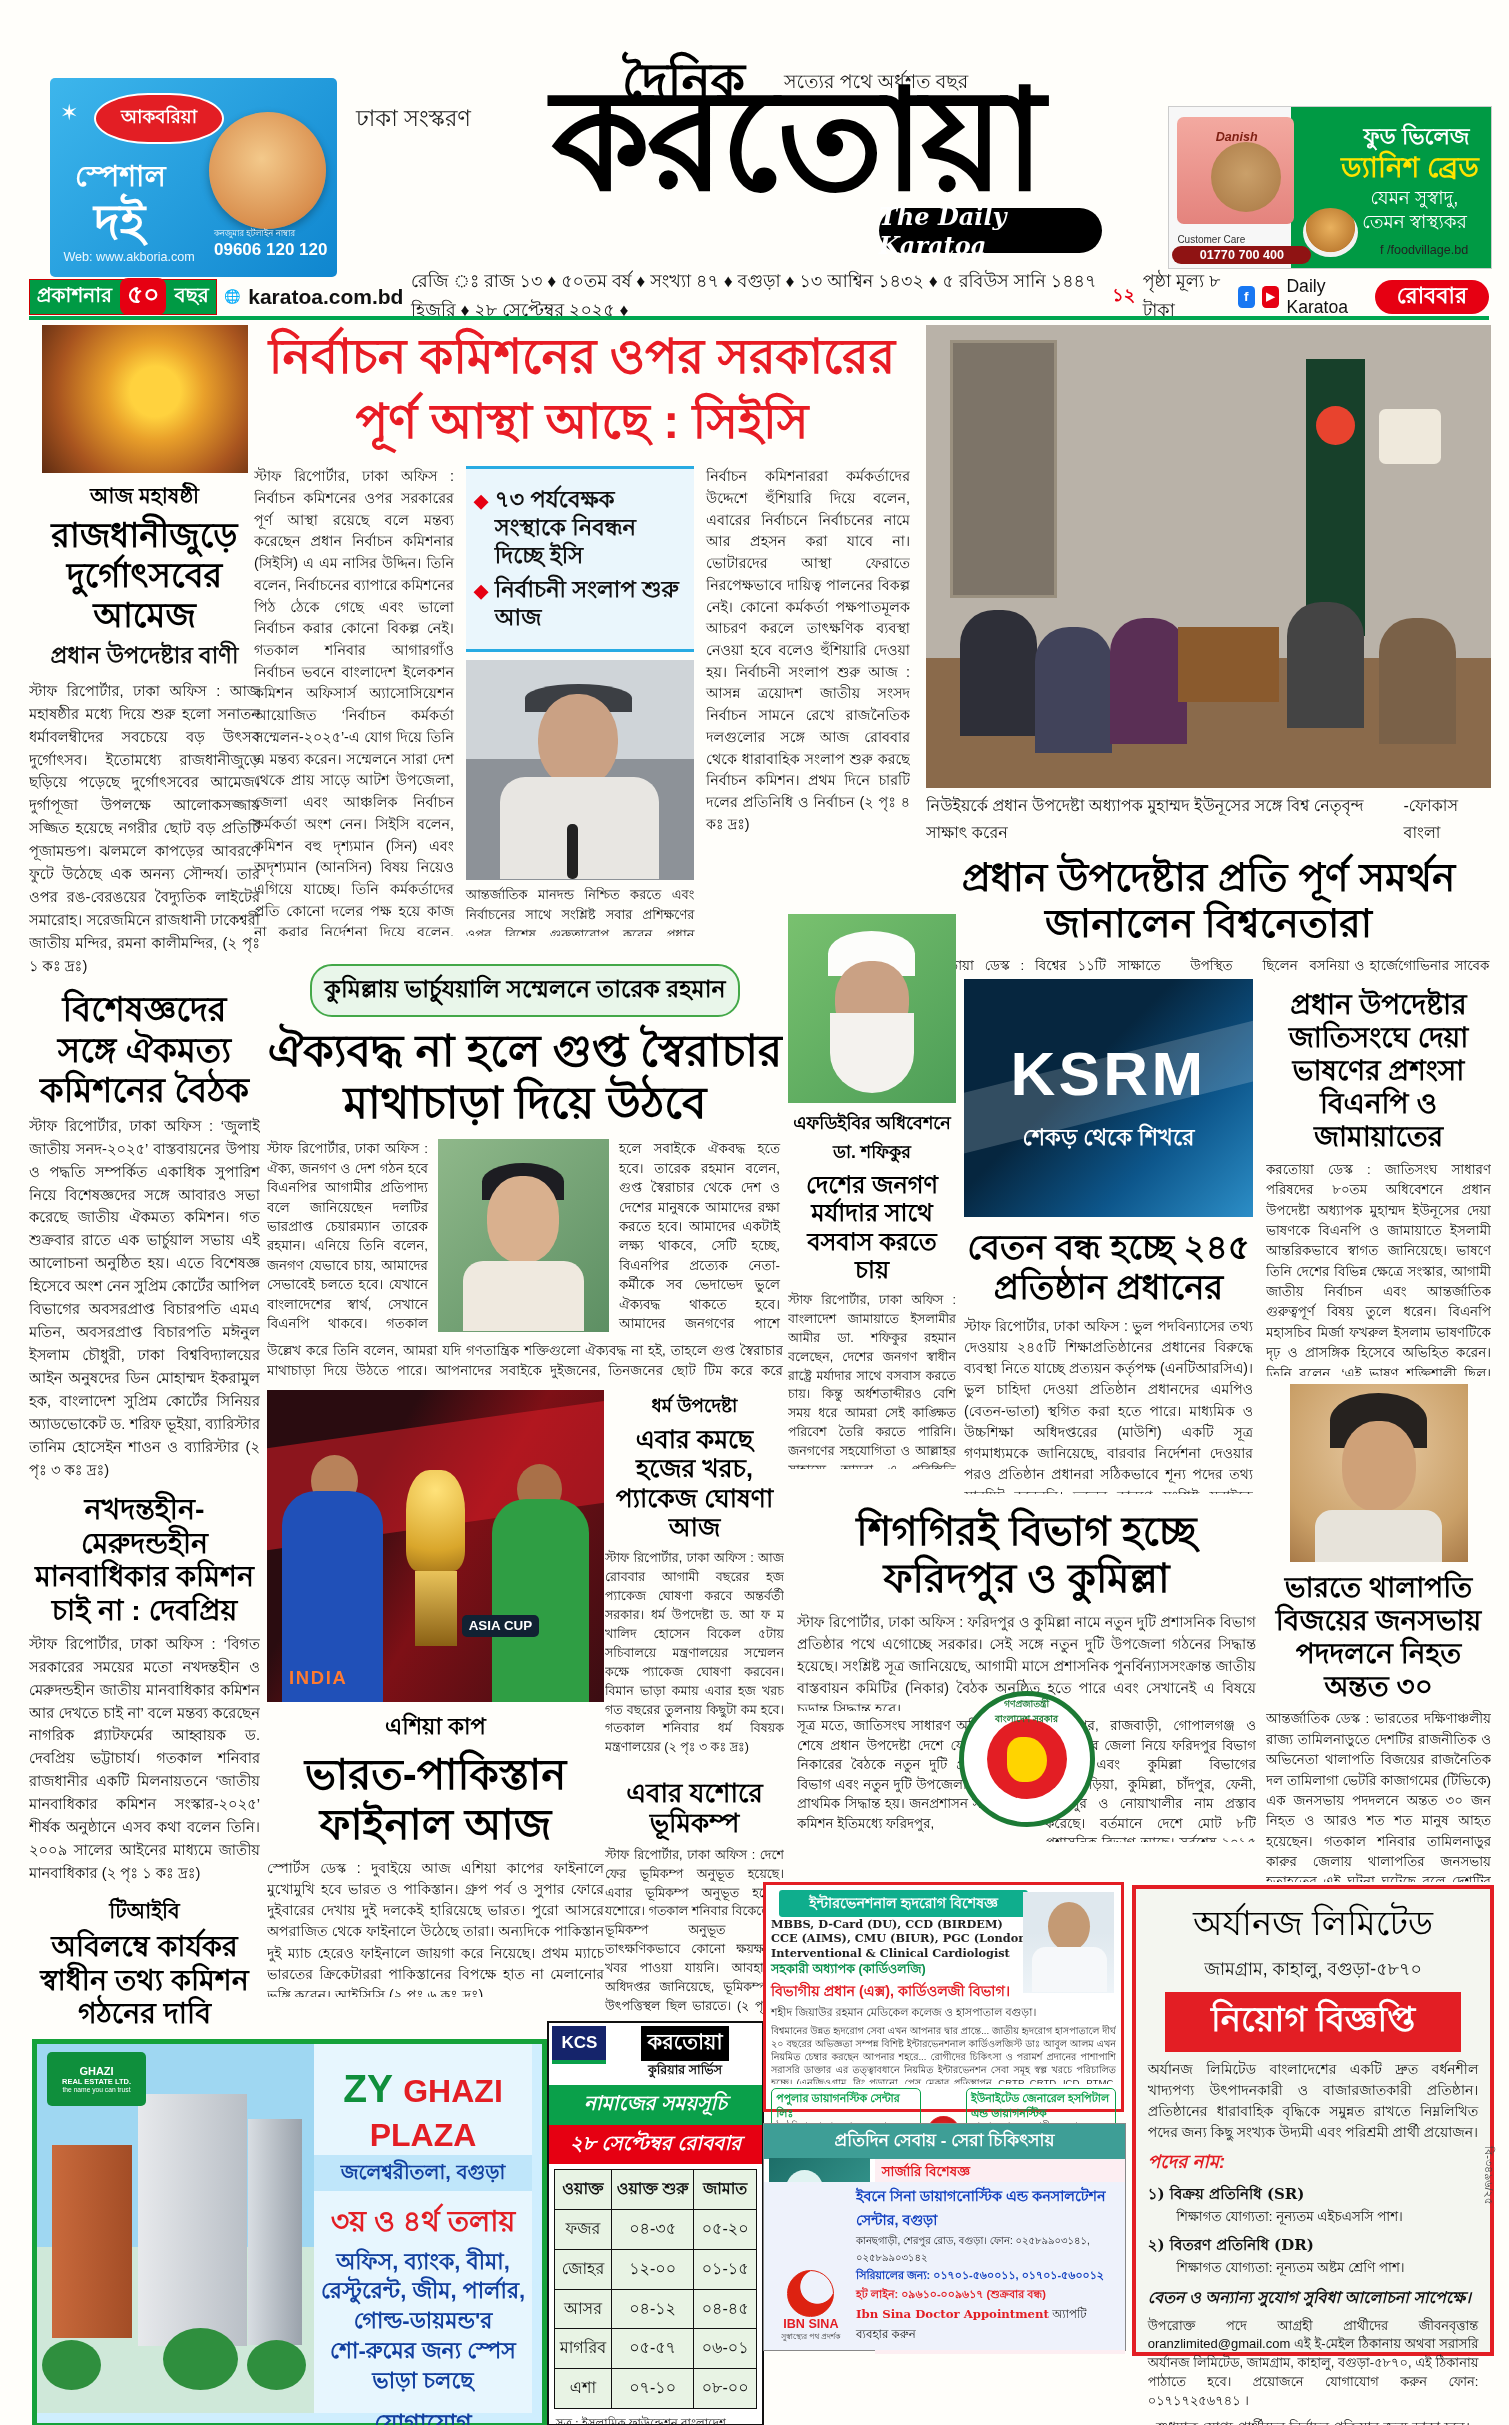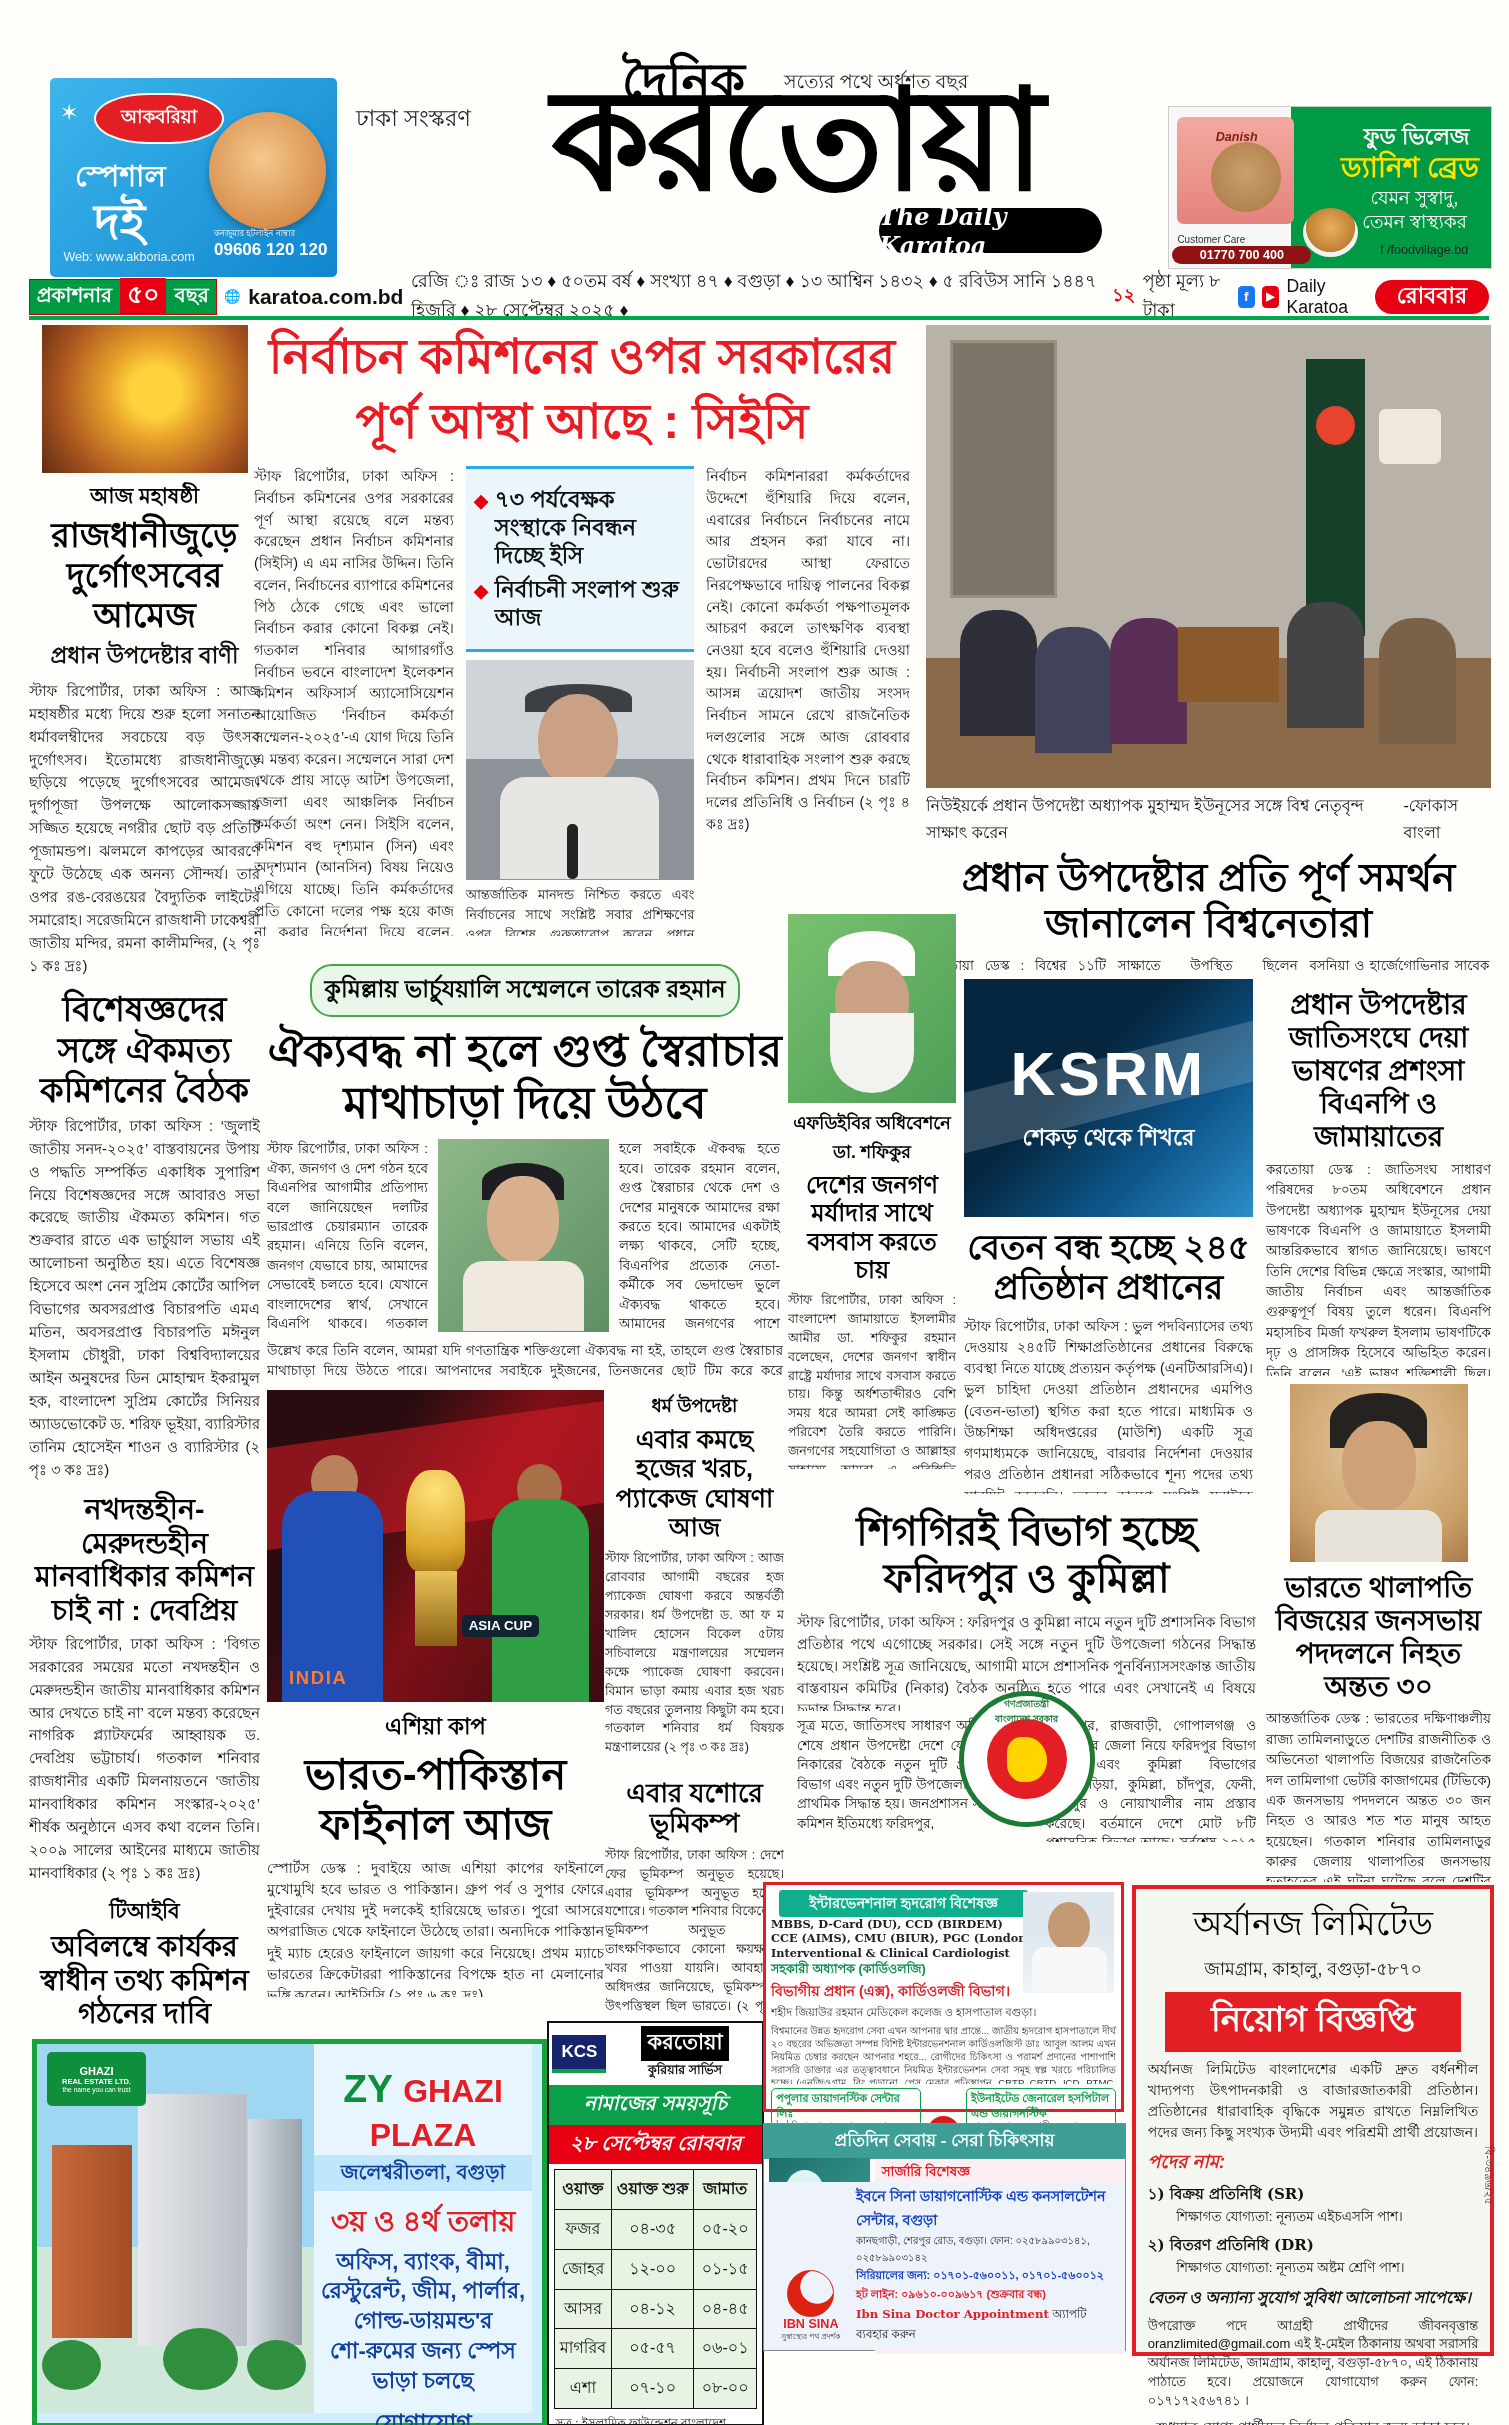--- a/index.html
+++ b/index.html
@@ -36,21 +36,21 @@
   #dan-p{left:164px;top:39px;width:154px;text-align:center;font-size:28px;color:#ffe400;font-weight:900;}
   #dan-t1{left:174px;top:77px;width:143px;text-align:center;font-size:18.4px;color:#fff;}
   #dan-t2{left:174px;top:101px;width:143px;text-align:center;font-size:18.4px;color:#fff;}
   #dan-plate{left:134px;top:101px;width:55px;height:49px;border-radius:50%;background:radial-gradient(circle at 50% 40%,#e9b15e,#c07f34 60%,#f2f2f2 62%);}
   #dan-care{left:8.4px;top:127px;width:126px;font-size:10px;color:#333;}
   #dan-ph{left:3.4px;top:139px;width:139px;height:18.4px;background:#8f1313;color:#fff;border-radius:9.2px;font-size:12.6px;font-weight:700;display:flex;align-items:center;justify-content:center;}
   #dan-fb{left:211px;top:136px;font-size:12.6px;color:#222;}
   #dateline{left:29px;top:278px;width:1460px;height:37px;display:flex;align-items:center;gap:7.5px;}
   .badge{display:flex;align-items:center;height:34px;background:#009a44;border:1.7px solid #c00;}
   .badge span{padding:0 6.7px;color:#fff;font-weight:800;font-size:20px;}
-  .badge .num{background:#e60012;border-radius:1px;font-size:25px;height:37px;display:flex;align-items:center;margin:0 1.7px;}
+  .badge .num{background:#e60012;border-radius:8px;font-size:25px;height:37px;display:flex;align-items:center;margin:0 1.7px;}
   .dlt{font-size:17.6px;color:#111;}
   .icon-sq{width:22px;height:22px;border-radius:4.2px;color:#fff;display:inline-flex;align-items:center;justify-content:center;font-weight:800;}
   #day-pill{margin-left:auto;background:#e60012;color:#fff;border-radius:17px;height:34px;padding:0 22px;display:flex;align-items:center;font-size:22px;font-weight:800;}
   #rule{left:29px;top:316px;width:1460px;height:4.2px;background:#00a650;}
   
   #col-left{left:29px;top:325px;width:231px;height:1704px;}
   #durga-photo{width:206px;height:148px;margin:0 auto;background:radial-gradient(circle at 55% 45%,#ffd23e 0 18%,#e9a02a 35%,#a8541f 70%,#5e2c12);}
   .lk{font-size:21px;margin-top:6.7px;}
   .lh1{font-size:34px;}
   .lh2{font-size:28.5px;}
@@ -164,21 +164,21 @@
   .tree{position:absolute;width:59px;height:50px;border-radius:50%;background:#2f8f3e;bottom:23.5px;}
   #gz-logo{position:absolute;left:10px;top:8.4px;width:99px;height:54px;background:#0f8f3c;color:#fff;font-size:11px;font-weight:800;display:flex;flex-direction:column;align-items:center;justify-content:center;border-radius:5px;}
   #gz-right{position:absolute;left:277px;top:0;width:218px;height:369px;background:#e7f6fe;text-align:center;}
   #gz-zy{font-size:39px;font-weight:900;color:#0f8f3c;margin-top:23px;}
   #gz-zy span.nm{color:#e31e24;font-size:32px;}
   #gz-loc{background:#bfe6fa;color:#1240a0;font-size:20px;font-weight:700;padding:1.7px 0;}
   #gz-floor{color:#e31e24;font-size:28.5px;font-weight:900;margin-top:8.4px;}
   .gz-l{color:#1240a0;font-size:22px;font-weight:800;line-height:1.35;}
   #gz-contact{color:#1240a0;font-size:23.5px;font-weight:800;margin-top:10px;}
   #prayer{left:547px;top:2021px;width:213px;height:401px;border:2.5px solid #111;background:#fff;}
-  #pr-head{display:flex;align-items:center;gap:5px;padding:3.4px;border-radius:25px;}
+  #pr-head{display:flex;gap:5px;padding:3.4px;border-radius:25px;}
   #pr-kcs{width:54px;height:34px;background:#15246b;color:#fff;font-weight:900;font-size:17px;display:flex;align-items:center;justify-content:center;border-bottom:4.2px solid #0aa04a;}
   #pr-brand{flex:1;text-align:center;}
   #pr-brand .b1{background:#000;color:#fff;font-size:21px;font-weight:900;padding:0 6.7px;display:inline-block;}
   #pr-brand .b2{font-size:12.6px;font-weight:700;display:block;}
   #pr-title{background:#0aa04a;color:#fff;text-align:center;font-size:20px;font-weight:800;padding:3.4px 0;font-style:italic;}
   #pr-date{background:#e60012;color:#fff;text-align:center;font-size:20px;font-weight:800;padding:3.4px 0;font-style:italic;}
   #pr-table{margin:5px;border:1.7px solid #111;background:#e8f3e4;}
   #pr-table .row{display:flex;border-bottom:0.8px solid #111;}
   #pr-table .row:last-child{border-bottom:none;}
   #pr-table .c{padding:5.9px 1.7px;font-size:16px;text-align:center;}

